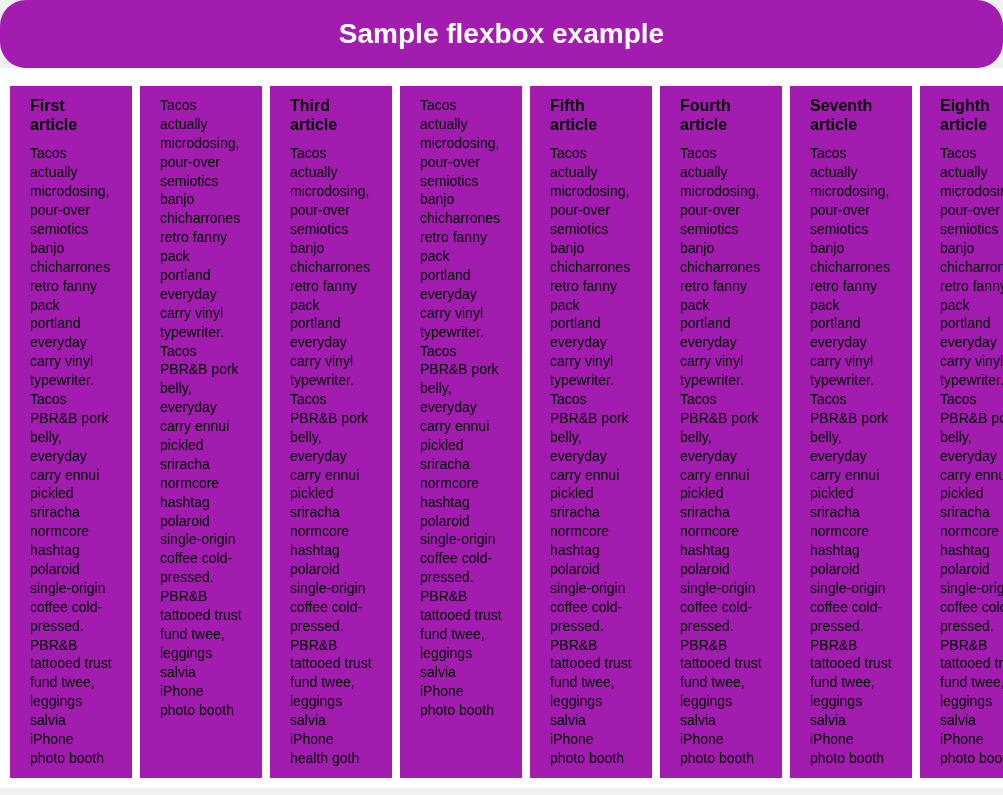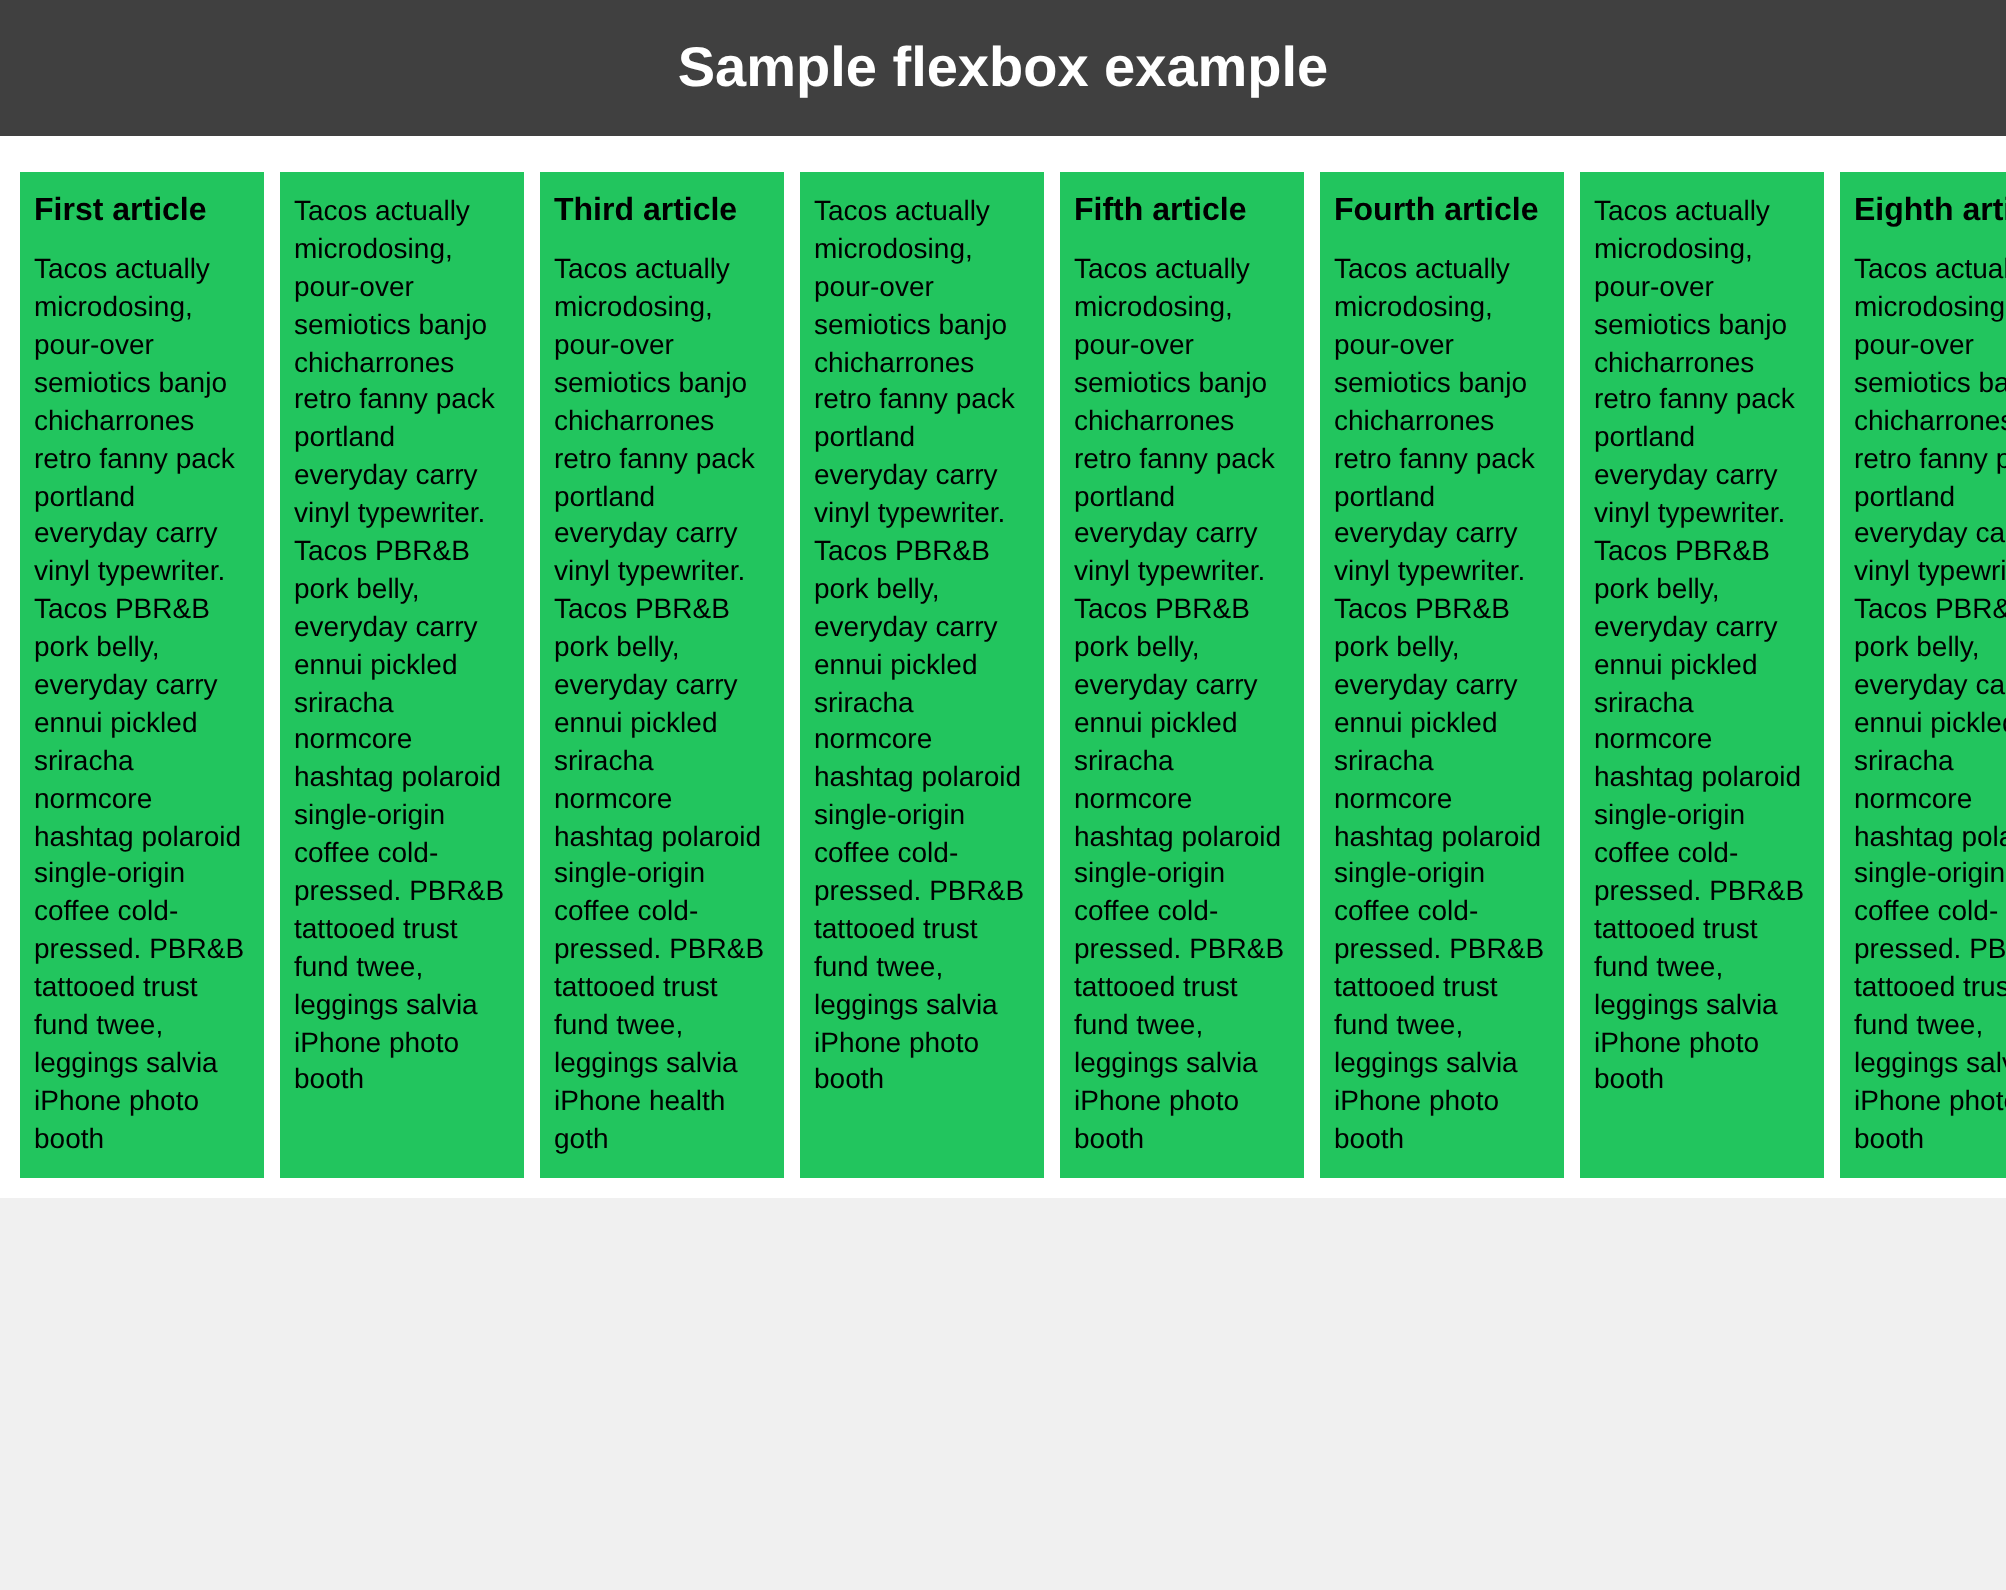--- a/index.html
+++ b/index.html
@@ -8,23 +8,24 @@
       box-sizing: border-box;
     }
 
     body {
       font-family: Arial, sans-serif;
       background: #f0f0f0;
       overflow-x: hidden;
     }
 
     .header {
-      background: #404040;
+      background: #a21caf;
       padding: 18px 29px;
       text-align: center;
+      border-radius: 26px;
     }
 
     .header h1 {
       color: white;
       font-size: 28px;
       font-weight: bold;
     }
 
     .spacer {
       height: 18px;
@@ -34,24 +35,24 @@
     .flex-container {
       display: flex;
       flex-direction: row;
       overflow-x: auto;
       background: white;
       padding: 0 10px 10px 10px;
       gap: 8px;
     }
 
     .article-card {
-      background: #22c55e;
+      background: #a21caf;
       min-width: 122px;
       flex: 0 0 122px;
-      padding: 10px 7px;
+      padding: 10px 20px;
       color: #000;
       font-size: 13px;
       line-height: 1.35;
     }
 
     .article-card h2 {
       font-size: 16px;
       font-weight: bold;
       margin-bottom: 10px;
       line-height: 1.2;
@@ -99,19 +100,20 @@
     </div>
     <div class="article-card">
       <h2>Fifth article</h2>
       <p>Tacos actually microdosing, pour-over semiotics banjo chicharrones retro fanny pack portland everyday carry vinyl typewriter. Tacos PBR&amp;B pork belly, everyday carry ennui pickled sriracha normcore hashtag polaroid single-origin coffee cold-pressed. PBR&amp;B tattooed trust fund twee, leggings salvia iPhone photo booth</p>
     </div>
     <div class="article-card">
       <h2>Fourth article</h2>
       <p>Tacos actually microdosing, pour-over semiotics banjo chicharrones retro fanny pack portland everyday carry vinyl typewriter. Tacos PBR&amp;B pork belly, everyday carry ennui pickled sriracha normcore hashtag polaroid single-origin coffee cold-pressed. PBR&amp;B tattooed trust fund twee, leggings salvia iPhone photo booth</p>
     </div>
     <div class="article-card">
+      <h2>Seventh article</h2>
       <p>Tacos actually microdosing, pour-over semiotics banjo chicharrones retro fanny pack portland everyday carry vinyl typewriter. Tacos PBR&amp;B pork belly, everyday carry ennui pickled sriracha normcore hashtag polaroid single-origin coffee cold-pressed. PBR&amp;B tattooed trust fund twee, leggings salvia iPhone photo booth</p>
     </div>
     <div class="article-card">
       <h2>Eighth article</h2>
       <p>Tacos actually microdosing, pour-over semiotics banjo chicharrones retro fanny pack portland everyday carry vinyl typewriter. Tacos PBR&amp;B pork belly, everyday carry ennui pickled sriracha normcore hashtag polaroid single-origin coffee cold-pressed. PBR&amp;B tattooed trust fund twee, leggings salvia iPhone photo booth</p>
     </div>
   </div>
 
 </body></html>

